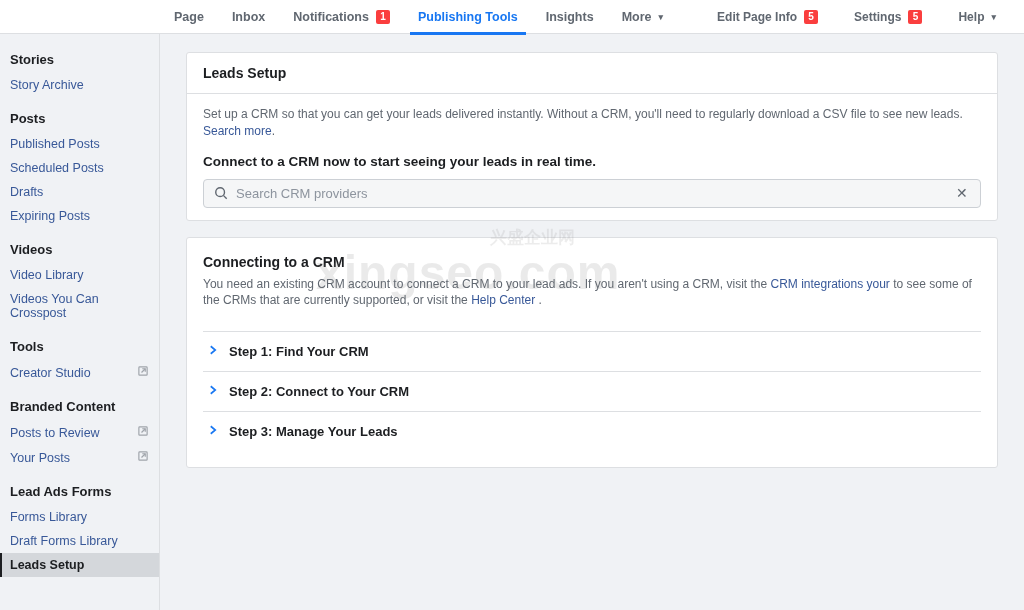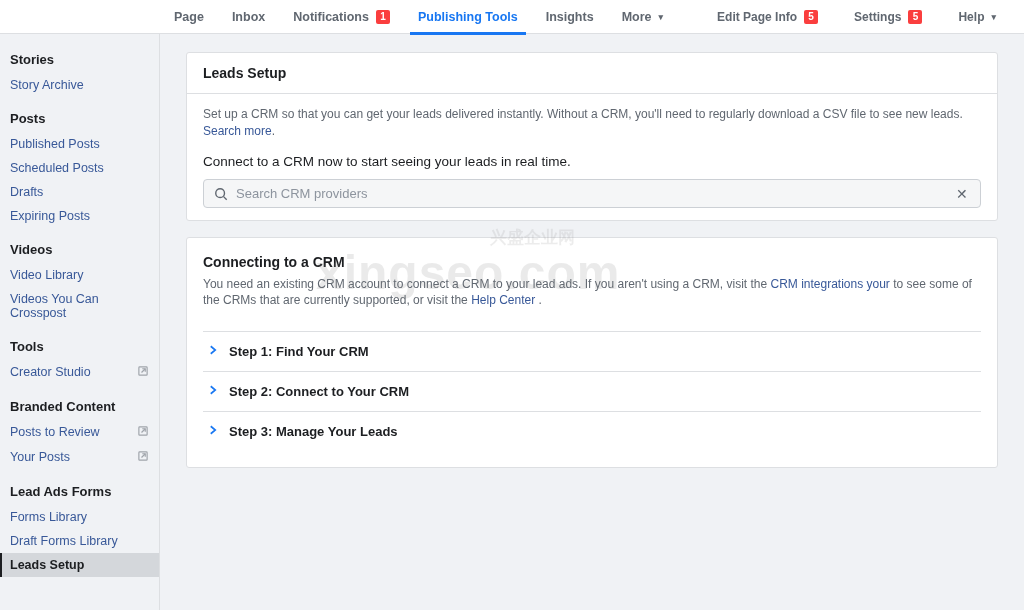--- a/index.html
+++ b/index.html
@@ -80,20 +80,21 @@
     font-weight: 700;
     color: #1c1e21;
     padding: 0 10px 6px 10px;
   }
   .sidebar-item {
     font-size: 12.5px;
     color: #385898;
     padding: 5px 10px;
     cursor: pointer;
     display: flex;
+    align-items: center;
     justify-content: space-between;
   }
   .sidebar-item.selected {
     background: #d4d7db;
     color: #1c1e21;
     font-weight: 600;
     border-left: 2px solid #1c1e21;
     padding-left: 8px;
   }
   .sidebar-sep { height: 14px; }
@@ -111,24 +112,24 @@
   }
   .card-header {
     padding: 12px 16px;
     font-size: 14px;
     font-weight: 700;
     border-bottom: 1px solid #dddfe2;
   }
   .card-body { padding: 12px 16px; }
   .desc { font-size: 12px; color: #606770; line-height: 1.4; }
   .desc a, .link { color: #385898; text-decoration: none; cursor: pointer; }
-  .subheading { font-size: 13.5px; font-weight: 400; color: #1c1e21; margin: 14px 0 10px 0; }
+  .subheading { font-size: 13.5px; font-weight: 700; color: #1c1e21; margin: 14px 0 10px 0; }
   .searchbox {
     display: flex;
-    align-items: flex-end;
+    align-items: flex-start;
     background: #f5f6f7;
     border: 1px solid #ccd0d5;
     border-radius: 4px;
     padding: 6px 10px;
     gap: 8px;
   }
   .searchbox input {
     flex: 1;
     border: none;
     background: transparent;

